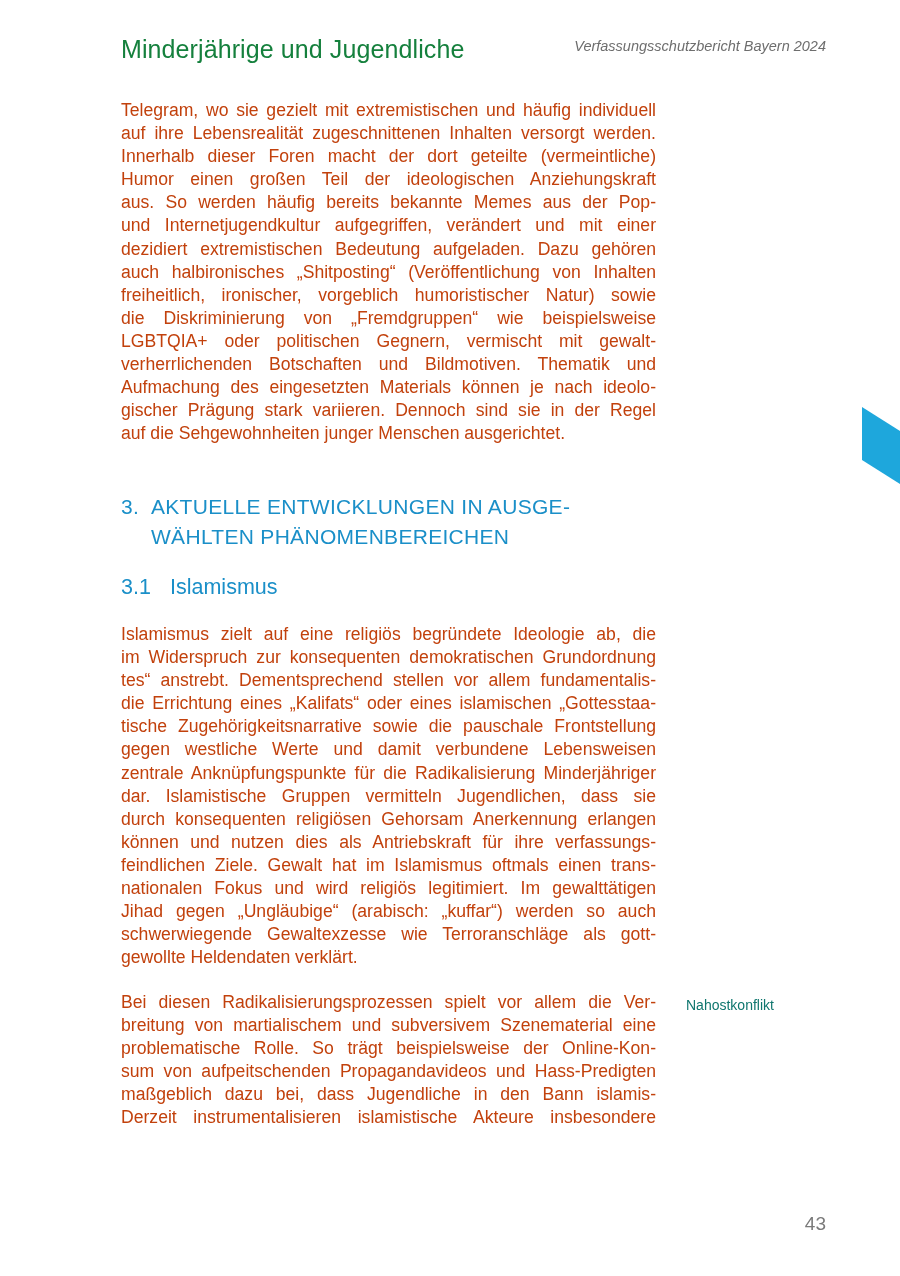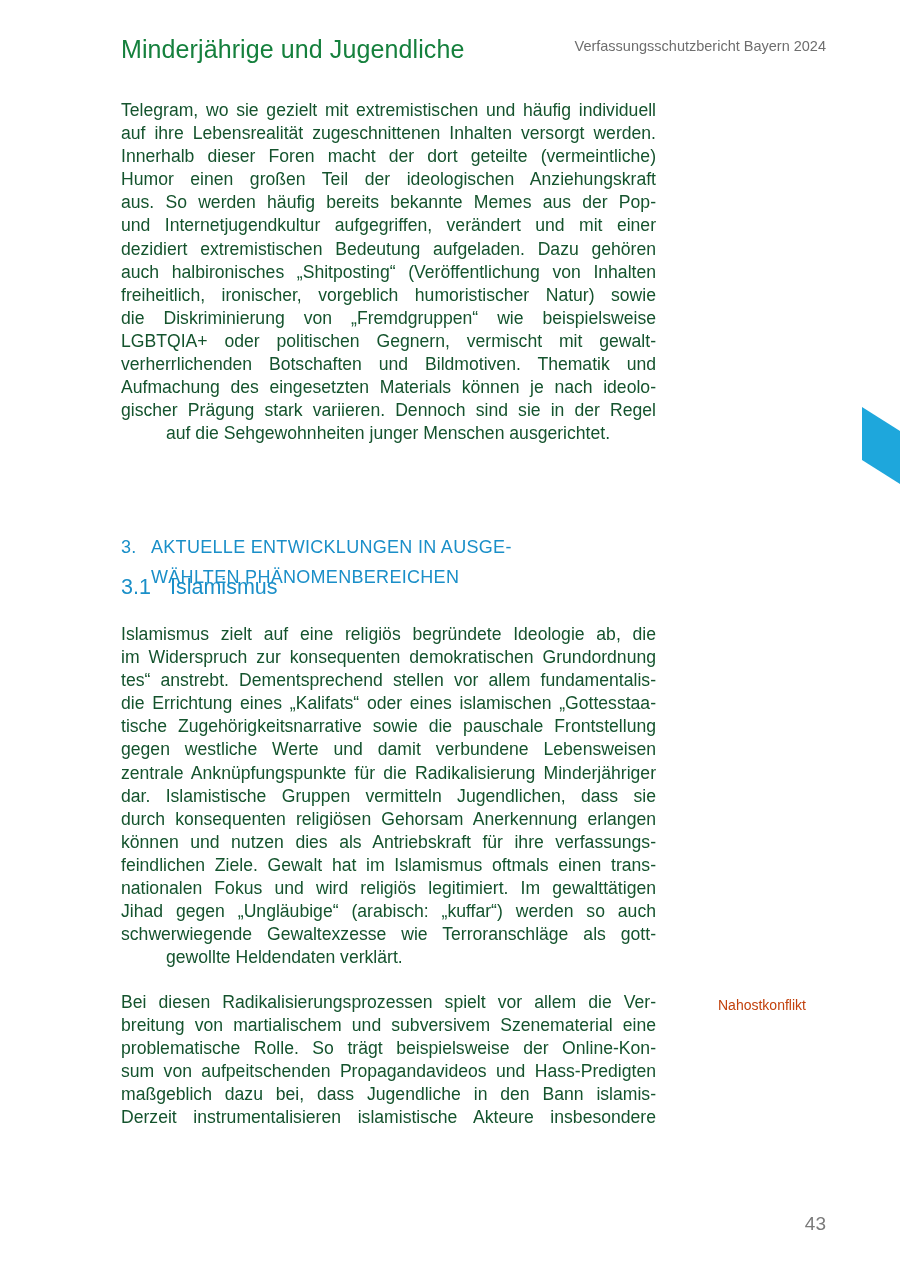--- a/index.html
+++ b/index.html
@@ -22,49 +22,48 @@
       font-size: 25px;
       color: #15803d;
       letter-spacing: 0.1px;
     }
     .running-header-right {
       position: absolute;
       right: 74px;
       top: 38px;
       font-size: 14.5px;
       color: #6e6e6e;
+      font-style: italic;
     }
     .body-block {
       position: absolute;
       left: 121px;
       width: 535px;
       font-size: 17.6px;
       line-height: 23.1px;
-      color: #14532d;
+      color: #c2410c;
     }
     .body-block .line {
       display: block;
       text-align: justify;
       text-align-last: justify;
       white-space: nowrap;
       height: 23.1px;
     }
     .body-block .line.last {
       text-align-last: left;
-      margin-left: 45px;
     }
     .section-heading {
       position: absolute;
       left: 121px;
       top: 492px;
-      font-size: 18px;
+      font-size: 21px;
       line-height: 30px;
       color: #1a8fc8;
       letter-spacing: 0.3px;
-      margin-top: 40px;
     }
     .section-heading .num {
       display: inline-block;
       width: 30px;
     }
     .section-heading .cont {
       display: block;
       padding-left: 30px;
     }
     .subsection-heading {
@@ -74,24 +73,24 @@
       font-size: 21.5px;
       line-height: 28px;
       color: #1a8fc8;
     }
     .subsection-heading .num {
       display: inline-block;
       width: 49px;
     }
     .margin-note {
       position: absolute;
-      left: 718px;
+      left: 686px;
       top: 997px;
       font-size: 14px;
-      color: #c2410c;
+      color: #0f766e;
     }
     .chapter-marker {
       position: absolute;
       left: 862px;
       top: 407px;
       width: 38px;
       height: 78px;
     }
     .page-number {
       position: absolute;

